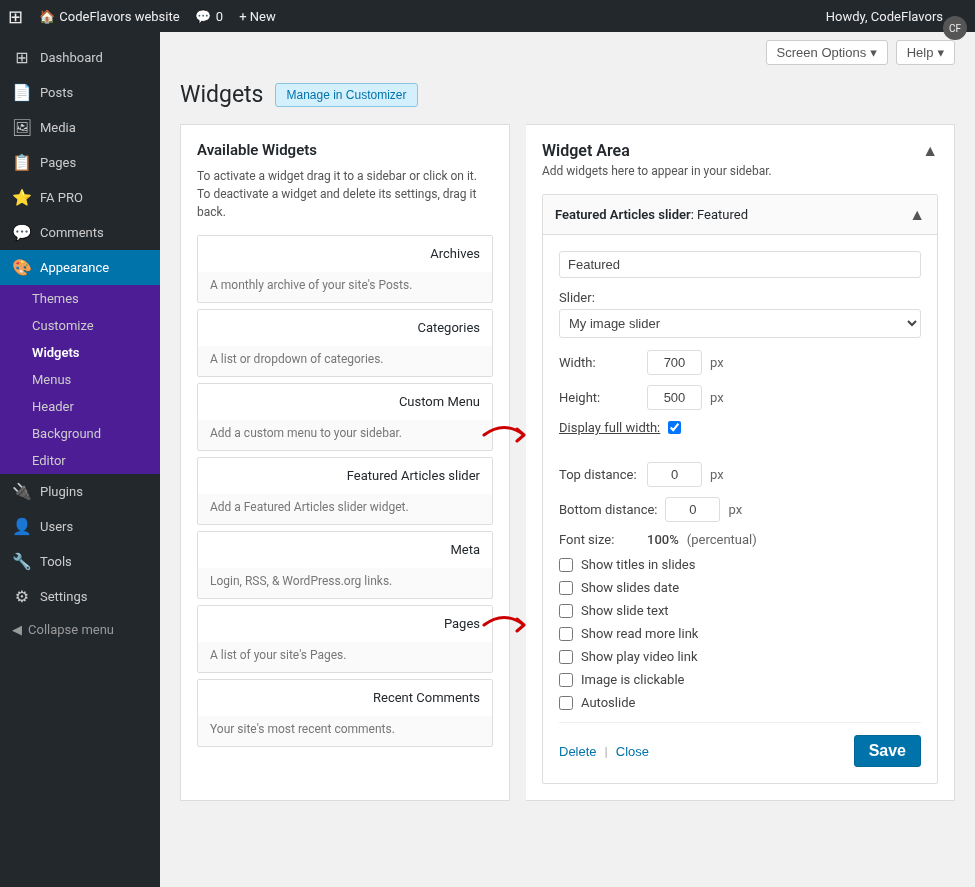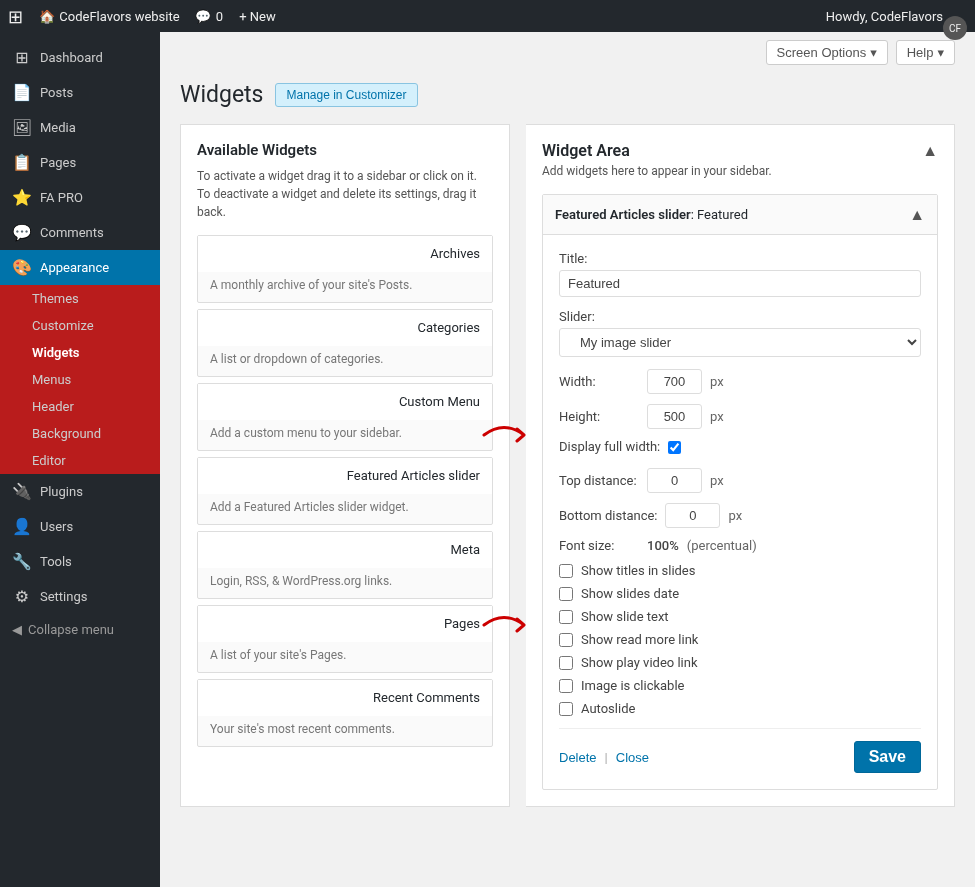--- a/index.html
+++ b/index.html
@@ -40,21 +40,21 @@
       align-items: center;
       gap: 8px;
       padding: 8px 12px;
       cursor: pointer;
       color: #ccc;
       font-size: 13px;
       text-decoration: none;
     }
     .sidebar-item.active { background: #0073aa; color: #fff; }
     .sidebar-icon { font-size: 16px; width: 20px; text-align: center; }
-    .sidebar-sub { background: #b91c1c; }
+    .sidebar-sub { background: #4c1d95; }
     .sidebar-sub .sidebar-item { padding: 6px 12px 6px 32px; font-size: 13px; color: #ccc; }
     .sidebar-sub .sidebar-item.active { color: #fff; background: transparent; font-weight: 600; }
     .appearance-active { background: #0073aa; color: #fff !important; }
     .collapse-menu { color: #999; font-size: 13px; display: flex; align-items: center; gap: 6px; padding: 8px 12px; cursor: pointer; }
 
     
     .main-content { flex: 1; padding: 0; background: #f1f1f1; }
 
     
     .top-bar {
@@ -184,21 +184,21 @@
       border-radius: 3px;
       padding: 5px 8px;
       font-size: 13px;
       color: #444;
       background: #fff;
     }
     .form-select {
       width: 100%;
       border: 1px solid #ddd;
       border-radius: 3px;
-      padding: 5px 16px;
+      padding: 5px 5px;
       font-size: 13px;
       color: #444;
       background: #fff;
       appearance: auto;
     }
 
     .inline-row { display: flex; align-items: center; gap: 8px; margin-bottom: 10px; }
     .inline-label { font-size: 13px; color: #444; min-width: 80px; }
     .small-input {
       width: 55px;
@@ -231,21 +231,21 @@
       color: #fff;
       border: 1px solid #006799;
       border-radius: 3px;
       padding: 6px 14px;
       font-size: 16px;
       cursor: pointer;
       font-weight: 600;
     }
 
     
-    .full-width-row { display: flex; align-items: flex-end; gap: 8px; margin-bottom: 14px; }
+    .full-width-row { display: flex; align-items: center; gap: 8px; margin-bottom: 27px; text-decoration: underline; }
 
     
     .font-size-value { font-weight: 500; color: #444; }
 
     
     .arrows-container { position: relative; }
     .arrow-1 {
       position: absolute;
       top: 290px;
       right: -30px;
@@ -474,21 +474,20 @@
             <span>
               <span class="widget-name">Featured Articles slider</span>:
               <span>Featured</span>
             </span>
             <span class="collapse-icon">▲</span>
           </div>
 
           <div class="widget-config-body">
 
             <div class="form-row">
-              <label class="form-label">Title:</label>
               <input type="text" class="form-input-text" value="Featured" style="">
             </div>
 
             <div class="form-row">
               <label class="form-label">Slider:</label>
               <select class="form-select">
                 <option>My image slider</option>
               </select>
             </div>
 

